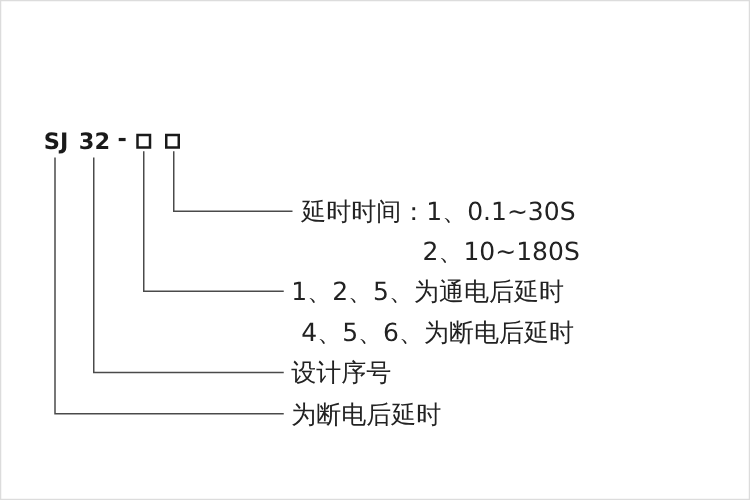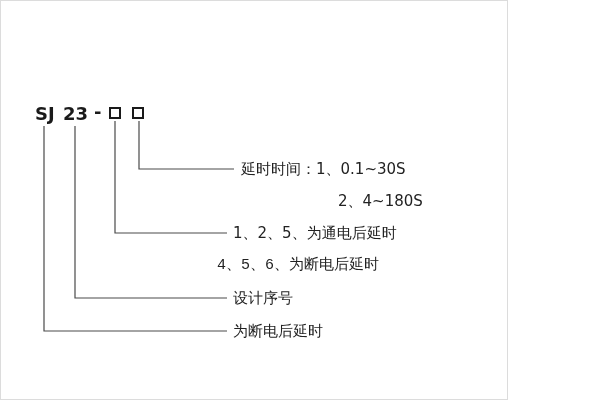--- a/index.html
+++ b/index.html
@@ -3,21 +3,21 @@
 <meta charset="utf-8">
 <style>
   html, body {
     margin: 0;
     padding: 0;
     background: #ffffff;
     font-family: "DejaVu Sans", "Liberation Sans", sans-serif;
   }
   .canvas {
     position: relative;
-    width: 508px;
+    width: 600px;
     height: 400px;
     background: #ffffff;
     border: 1px solid #dcdcdc;
     box-sizing: border-box;
     overflow: hidden;
   }
   .model-part {
     position: absolute;
     font-size: 18px;
     font-weight: 600;
@@ -35,53 +35,53 @@
   }
   .lines {
     position: absolute;
     left: 0;
     top: 0;
     width: 600px;
     height: 400px;
   }
   .diagram-label {
     position: absolute;
-    font-size: 15px;
+    font-size: 20px;
     color: #222222;
     line-height: 18px;
     white-space: nowrap;
   }
 </style>
 </head>
 <body>
 
 <div class="canvas">
 
   <span class="model-part" style="left:34px; top:103px;">SJ</span>
-  <span class="model-part" style="left:62px; top:103px;">23</span>
+  <span class="model-part" style="left:62px; top:103px;">32</span>
   <span class="model-part" style="left:93px; top:101px;">-</span>
   <span class="code-box" style="left:108px; top:106px;"></span>
   <span class="code-box" style="left:131px; top:106px;"></span>
 
   <svg class="lines" viewBox="0 0 600 400" xmlns="http://www.w3.org/2000/svg">
 
     <path d="M138,120 L138,168 L233,168" fill="none" stroke="#4a4a4a" stroke-width="1.2"></path>
 
     <path d="M114,120 L114,232 L226,232" fill="none" stroke="#4a4a4a" stroke-width="1.2"></path>
 
     <path d="M74,125 L74,297 L226,297" fill="none" stroke="#4a4a4a" stroke-width="1.2"></path>
 
     <path d="M43,125 L43,330 L226,330" fill="none" stroke="#4a4a4a" stroke-width="1.2"></path>
   </svg>
 
   <span class="diagram-label" style="left:240px; top:159px;">延时时间：1、0.1~30S</span>
 
-  <span class="diagram-label" style="left:337px; top:191px;">2、4~180S</span>
+  <span class="diagram-label" style="left:337px; top:191px;">2、10~180S</span>
 
   <span class="diagram-label" style="left:232px; top:223px;">1、2、5、为通电后延时</span>
 
-  <span class="diagram-label" style="left:216px; top:256px;font-family:Liberation Mono, monospace;">4、5、6、为断电后延时</span>
+  <span class="diagram-label" style="left:240px; top:256px;">4、5、6、为断电后延时</span>
 
   <span class="diagram-label" style="left:232px; top:288px;">设计序号</span>
 
   <span class="diagram-label" style="left:232px; top:321px;">为断电后延时</span>
 
 </div>
 
 </body></html>

